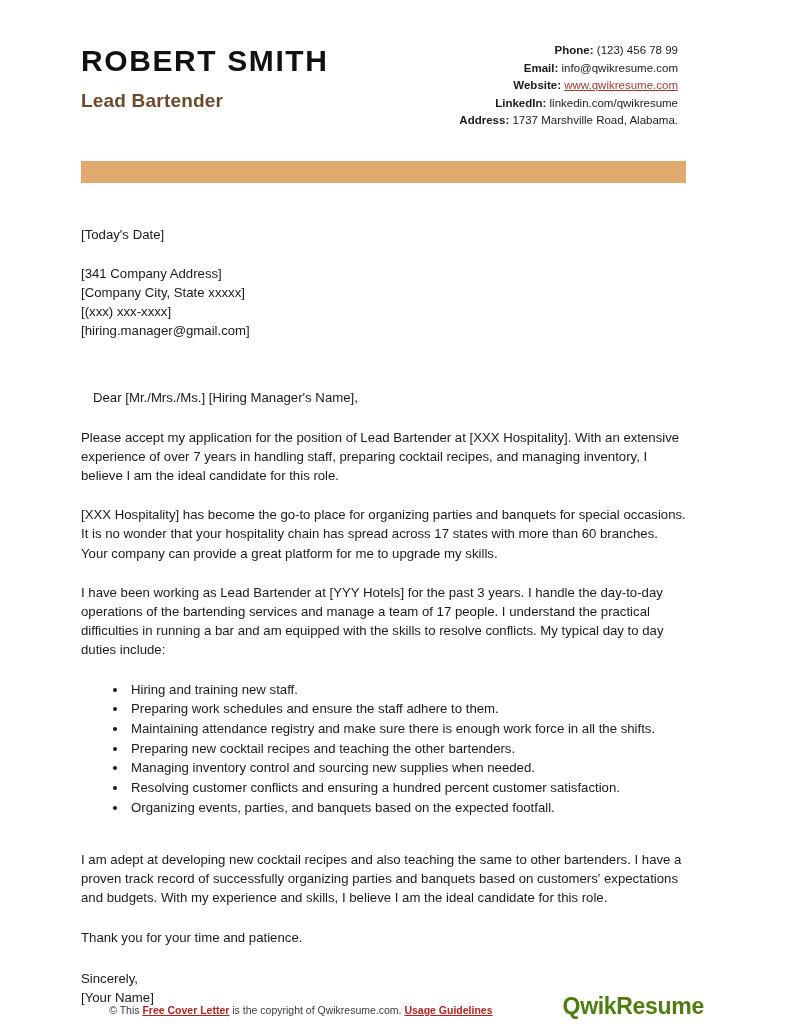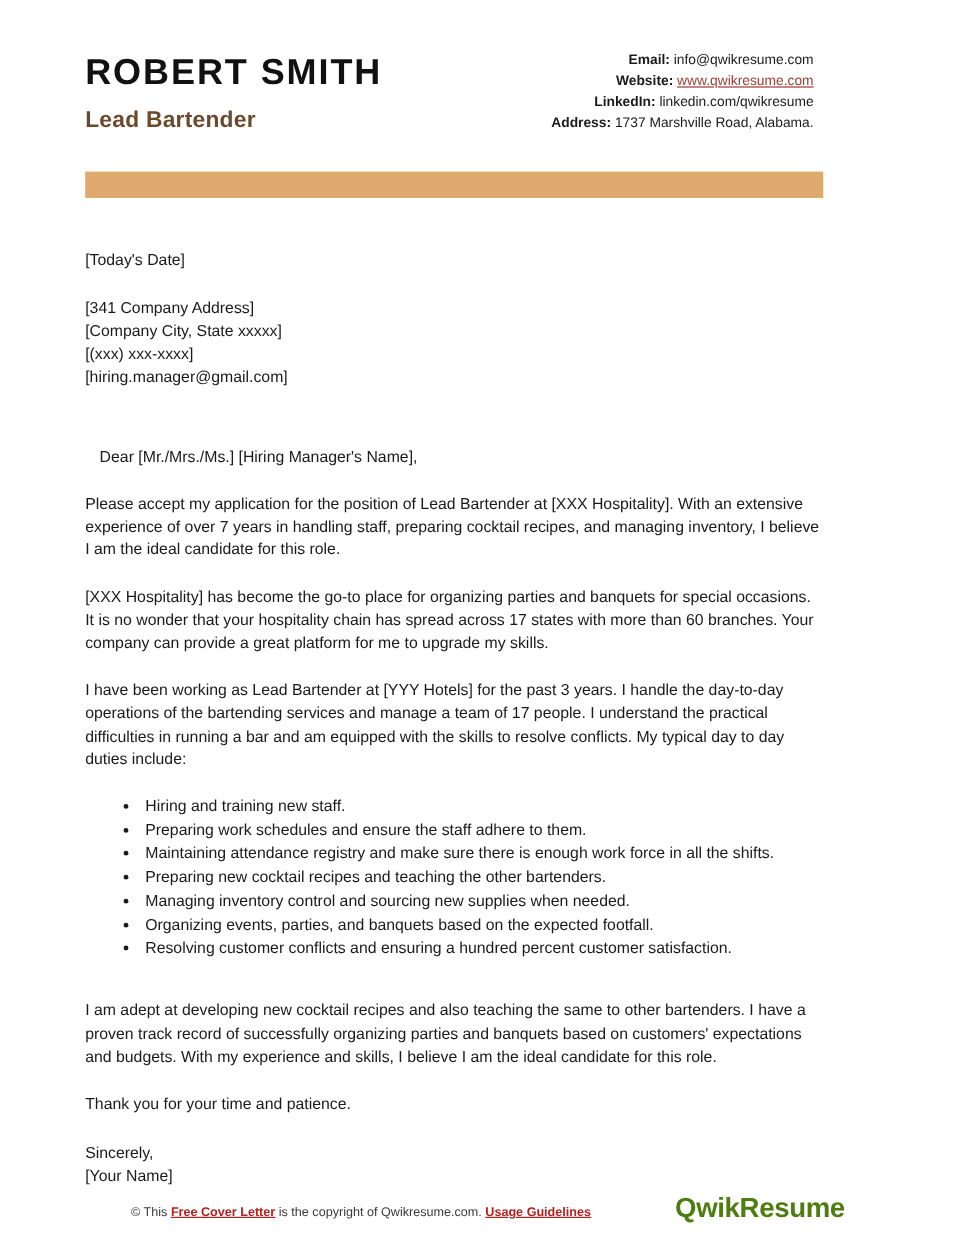--- a/index.html
+++ b/index.html
@@ -15,20 +15,21 @@
     -webkit-font-smoothing: antialiased;
   }
 
   .page {
     position: relative;
     width: 758px;
     height: 1035px;
     background: #ffffff;
     box-sizing: border-box;
     overflow: hidden;
+    padding-left: 10px;
   }
 
   
   .header {
     display: flex;
     align-items: flex-start;
     justify-content: space-between;
     padding: 38px 80px 0 71px;
   }
 
@@ -196,20 +197,24 @@
 
   <div class="header">
 
     <div class="identity">
       <h1 class="name">ROBERT SMITH</h1>
       <div class="job-title">Lead Bartender</div>
     </div>
 
     <div class="contact">
       <span class="row">
+        <span class="label">Phone:</span>
+        <span>(123) 456 78 99</span>
+      </span>
+      <span class="row">
         <span class="label">Email:</span>
         <span>info@qwikresume.com</span>
       </span>
       <span class="row">
         <span class="label">Website:</span>
         <span class="link">www.qwikresume.com</span>
       </span>
       <span class="row">
         <span class="label">LinkedIn:</span>
         <span>linkedin.com/qwikresume</span>
@@ -242,22 +247,22 @@
     <p class="para">Please accept my application for the position of Lead Bartender at [XXX Hospitality]. With an extensive experience of over 7 years in handling staff, preparing cocktail recipes, and managing inventory, I believe I am the ideal candidate for this role.</p>
     <p class="para">[XXX Hospitality] has become the go-to place for organizing parties and banquets for special occasions. It is no wonder that your hospitality chain has spread across 17 states with more than 60 branches. Your company can provide a great platform for me to upgrade my skills.</p>
     <p class="para">I have been working as Lead Bartender at [YYY Hotels] for the past 3 years. I handle the day-to-day operations of the bartending services and manage a team of 17 people. I understand the practical difficulties in running a bar and am equipped with the skills to resolve conflicts. My typical day to day duties include:</p>
 
     <ul class="bullets">
       <li>Hiring and training new staff.</li>
       <li>Preparing work schedules and ensure the staff adhere to them.</li>
       <li>Maintaining attendance registry and make sure there is enough work force in all the shifts.</li>
       <li>Preparing new cocktail recipes and teaching the other bartenders.</li>
       <li>Managing inventory control and sourcing new supplies when needed.</li>
+      <li>Resolving customer conflicts and ensuring a hundred percent customer satisfaction.</li>
       <li>Organizing events, parties, and banquets based on the expected footfall.</li>
-      <li>Resolving customer conflicts and ensuring a hundred percent customer satisfaction.</li>
     </ul>
 
     <p class="para closing">I am adept at developing new cocktail recipes and also teaching the same to other bartenders. I have a proven track record of successfully organizing parties and banquets based on customers' expectations and budgets. With my experience and skills, I believe I am the ideal candidate for this role.</p>
 
     <p class="para">Thank you for your time and patience.</p>
 
     <div class="signoff">
       <div>Sincerely,</div>
       <div>[Your Name]</div>
     </div>

